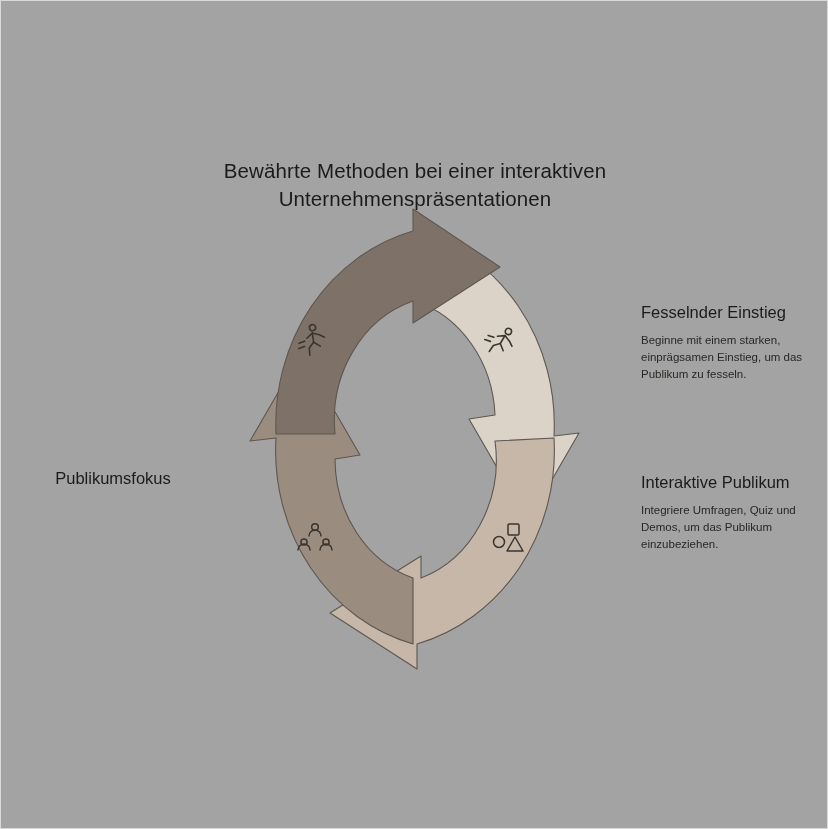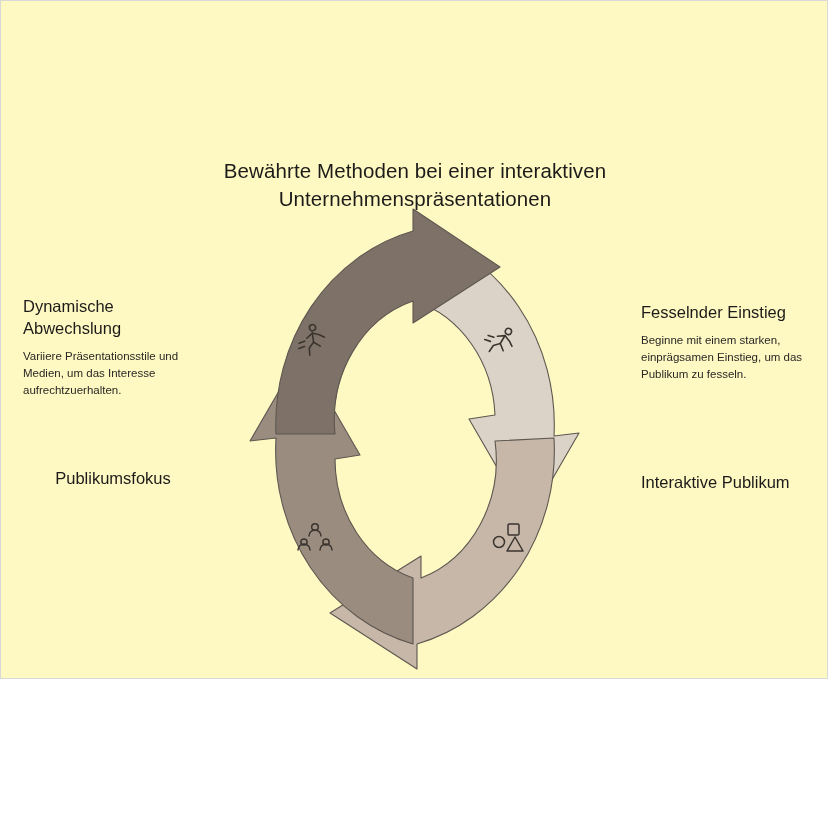--- a/index.html
+++ b/index.html
@@ -10,24 +10,24 @@
   body {
     width: 828px;
     height: 829px;
     font-family: "Liberation Sans", sans-serif;
     color: #262320;
     overflow: hidden;
   }
   #canvas {
     position: relative;
     width: 828px;
-    height: 679px;
+    height: 829px;
     box-sizing: border-box;
     border: 1px solid #d9d9d9;
-    background: #fef9c3;
+    background: #a3a3a3;
   }
   #title {
     position: absolute;
     left: 164px;
     top: 156px;
     width: 500px;
     text-align: center;
     font-size: 20.5px;
     line-height: 28px;
     color: #1d1b19;
@@ -171,24 +171,21 @@
 
   </svg>
 
   <div class="label-block" id="block-hook">
     <div class="label-heading">Fesselnder Einstieg</div>
     <div class="label-body">Beginne mit einem starken, einprägsamen Einstieg, um das Publikum zu fesseln.</div>
   </div>
 
   <div class="label-block" id="block-interactive">
     <div class="label-heading">Interaktive Publikum</div>
+    <div class="label-body">Integriere Umfragen, Quiz und Demos, um das Publikum einzubeziehen.</div>
   </div>
 
   <div class="label-block" id="block-audience">
     <div class="label-heading">Publikumsfokus</div>
   </div>
 
-  <div class="label-block" id="block-dynamic">
-    <div class="label-heading">Dynamische Abwechslung</div>
-    <div class="label-body">Variiere Präsentationsstile und Medien, um das Interesse aufrechtzuerhalten.</div>
-  </div>
 
 </div>
 
 </body></html>

